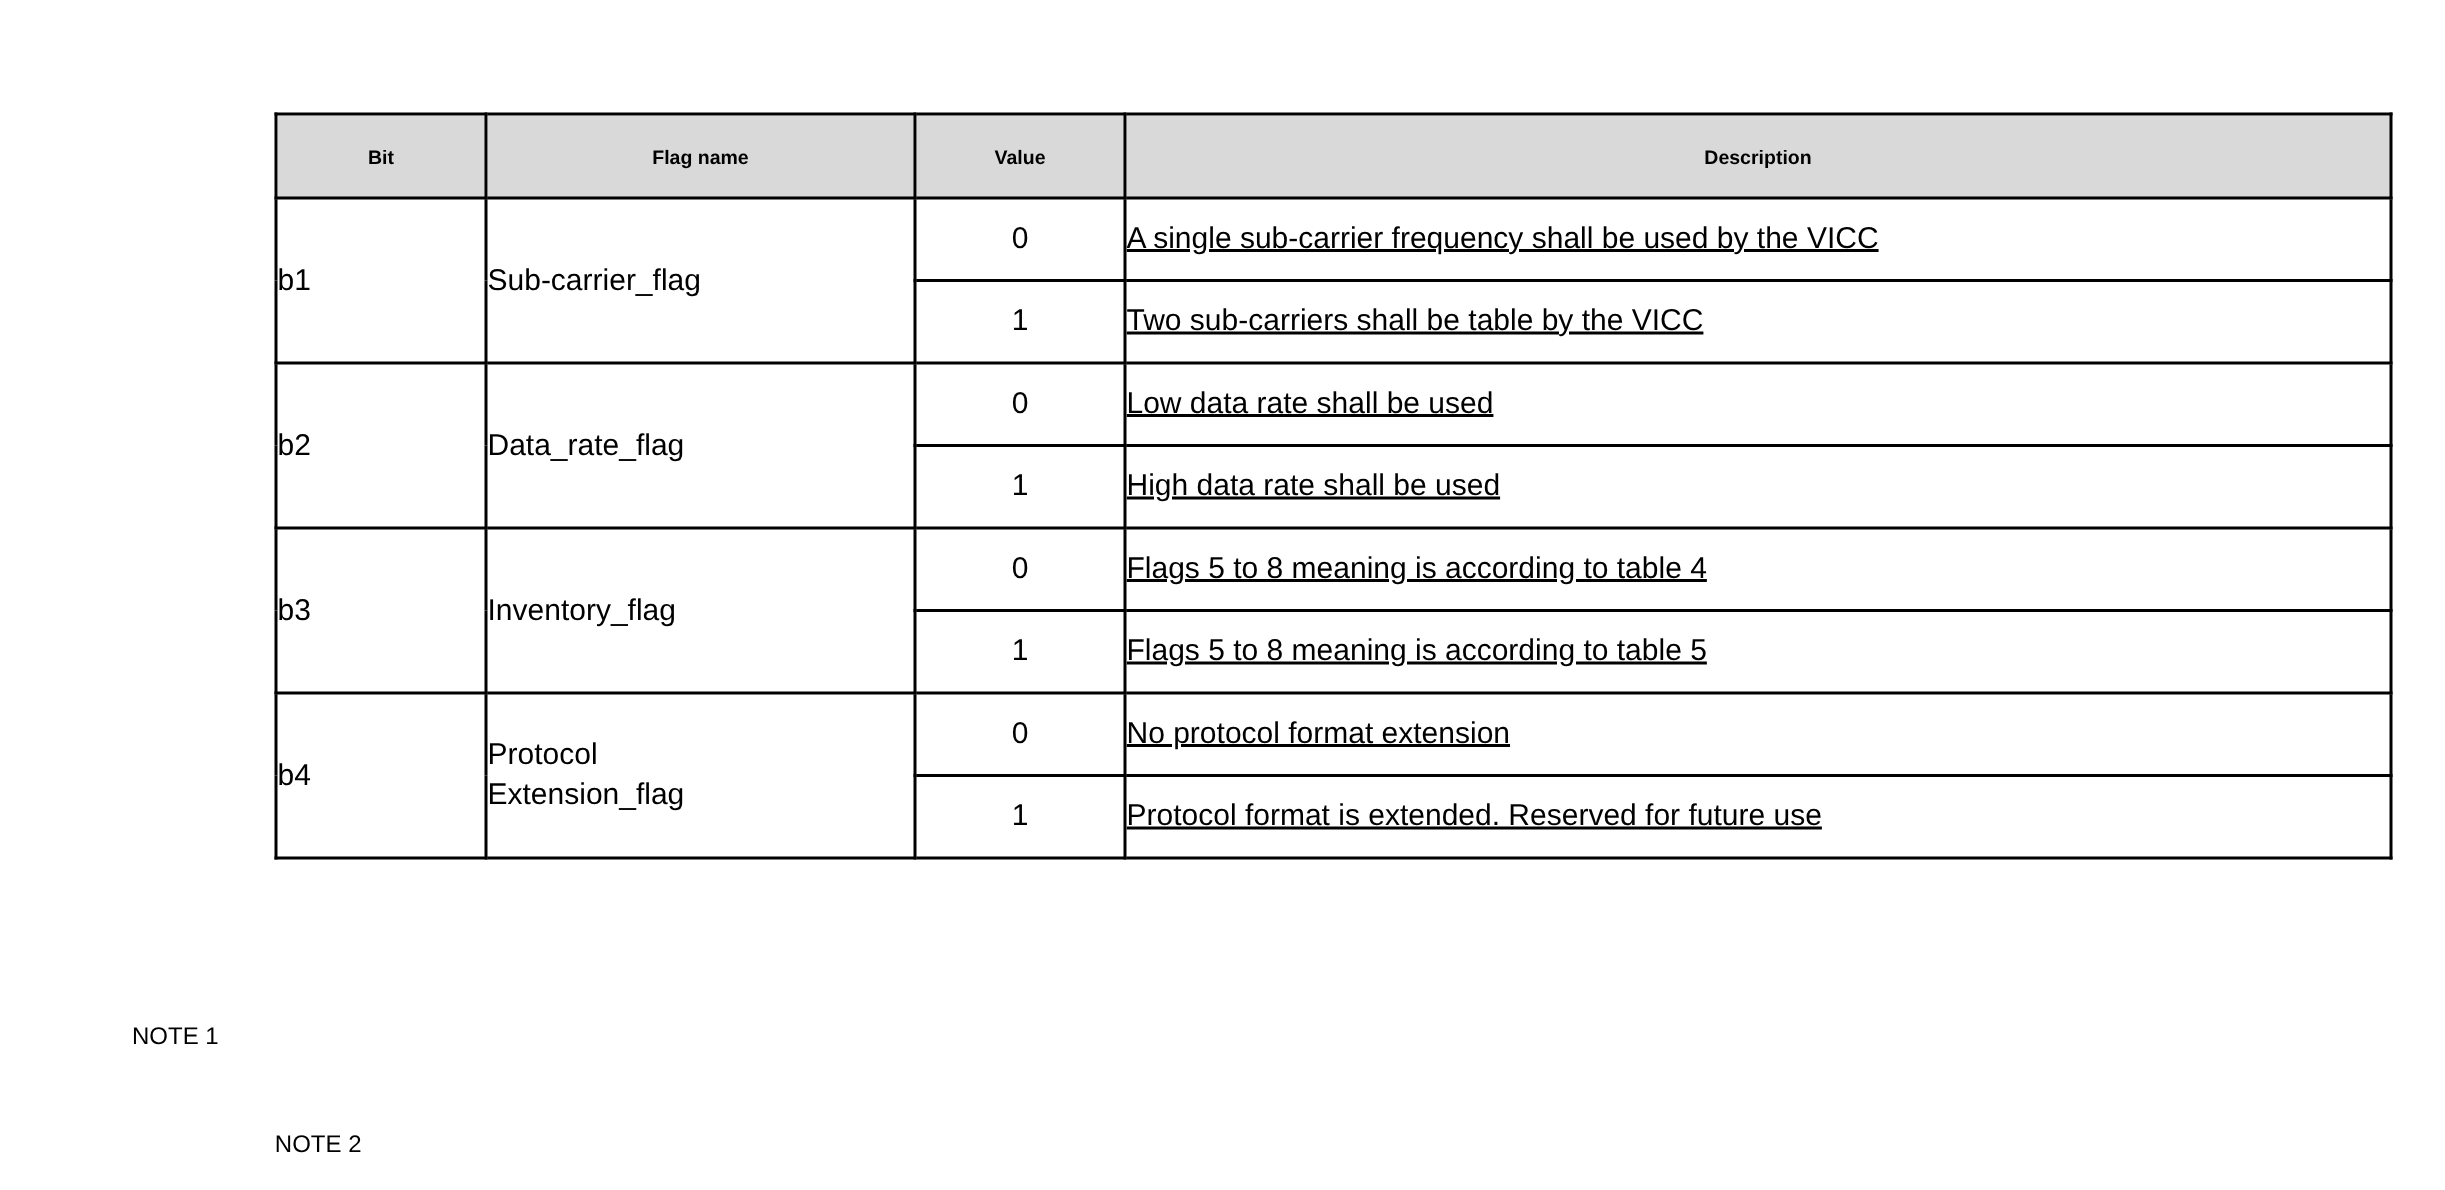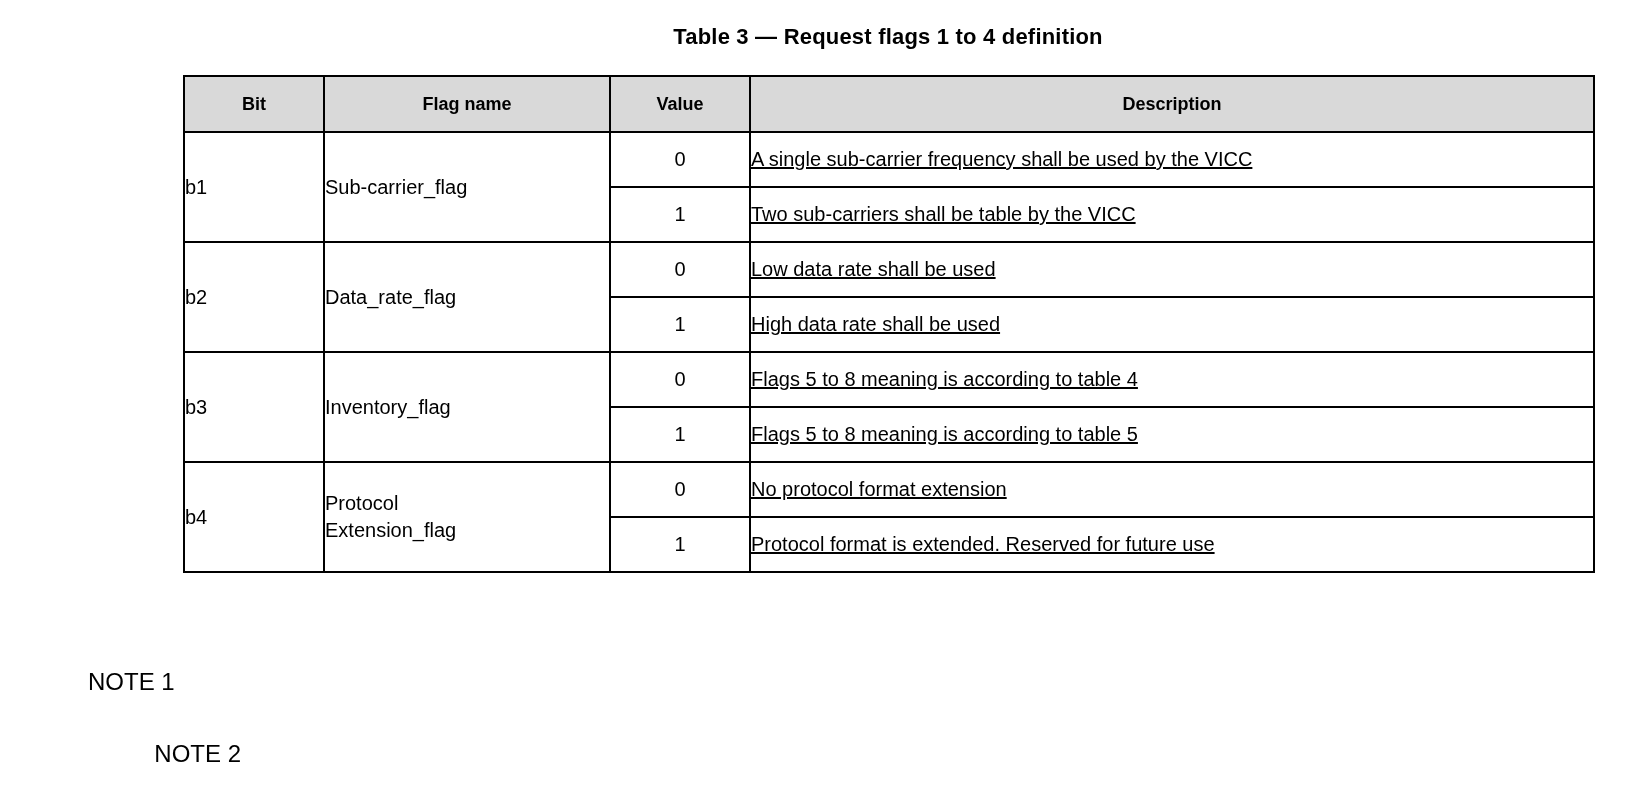--- a/index.html
+++ b/index.html
@@ -36,52 +36,52 @@
     font-size: 20px;
   }
   table.flags th, table.flags td {
     border: 2px solid #000000;
     vertical-align: middle;
     overflow: hidden;
   }
   table.flags th {
     background: #d9d9d9;
     font-weight: bold;
-    font-size: 18px;
+    font-size: 13px;
     text-align: center;
     height: 54px;
     padding: 0;
   }
   table.flags td { height: 53px; padding: 0; background: #ffffff; }
   td.bit-cell { text-align: left; padding-left: 20px; border-radius: 17px; }
   td.flag-cell { text-align: left; padding-left: 20px; border-radius: 15px; }
   td.flag-cell.center { padding-left: 0; white-space: pre-line; line-height: 1.35; }
   td.value-cell { text-align: center; }
   td.desc-cell { text-align: left; padding-left: 13px; padding-right: 6px; text-decoration: underline; }
   .note {
     position: absolute;
     left: 88px;
     width: 1460px;
-    font-size: 24px;
+    font-size: 16px;
     display: flex;
+    margin-top: 15px;
   }
   .note-1 { top: 668px; }
   .note-2 { top: 740px; text-align: right; }
   .note-label {
     width: 153px;
     flex: 0 0 153px;
   }
   .note-text { flex: 1; }
 </style>
 </head>
 <body>
 
 <div class="page">
 
-  <div class="table-title">Table 3 — Request flags 1 to 4 definition</div>
 
   <table class="flags">
     <colgroup>
       <col style="width:140px">
       <col style="width:286px">
       <col style="width:140px">
       <col style="width:844px">
     </colgroup>
     <thead>
       <tr>

